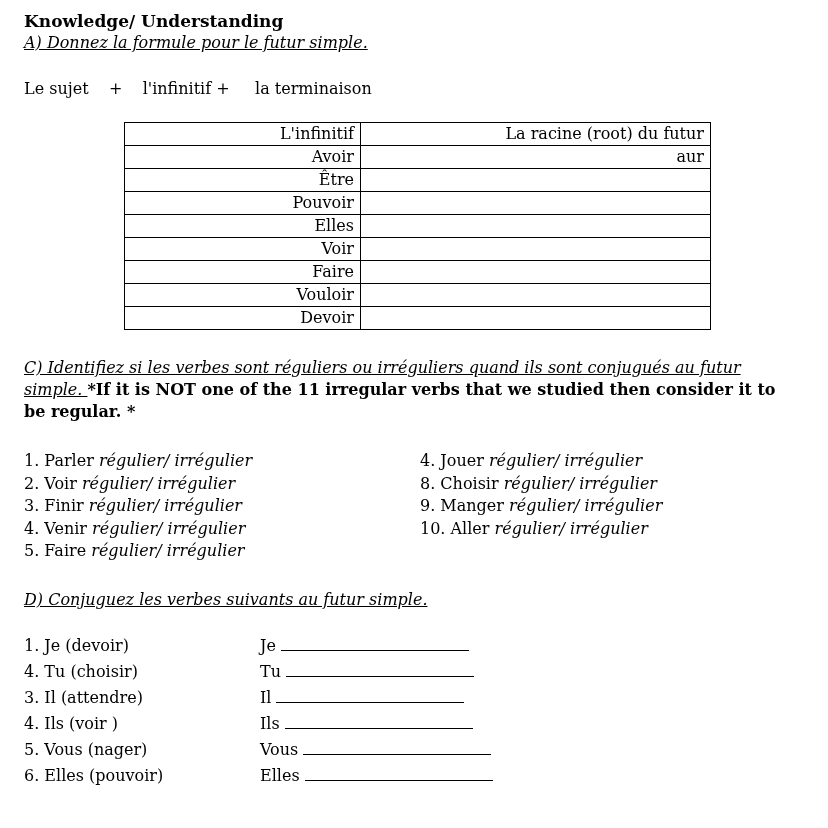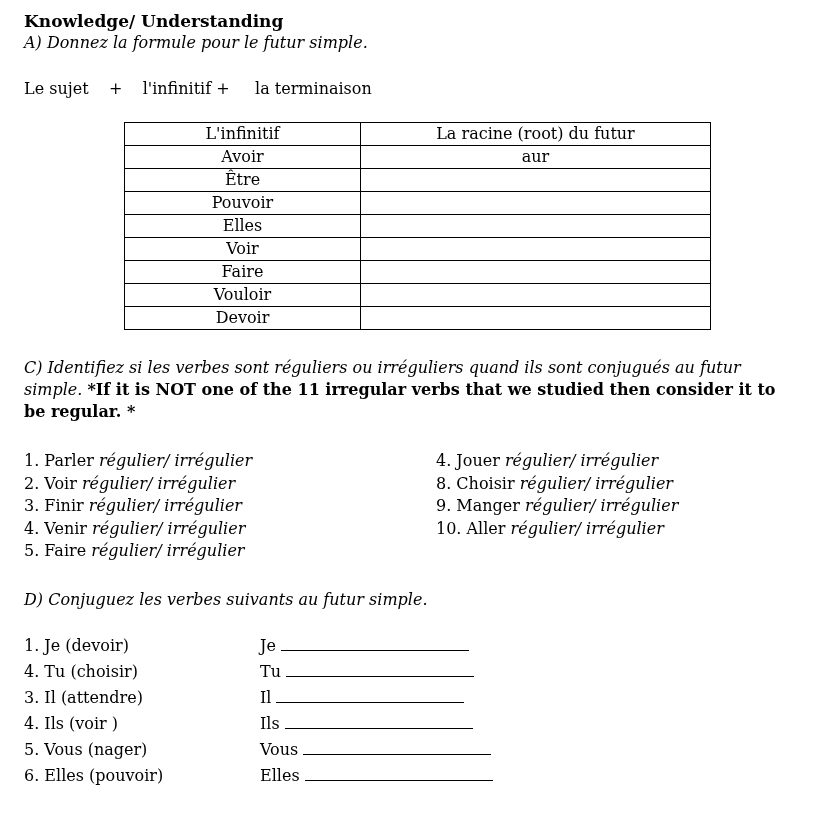--- a/index.html
+++ b/index.html
@@ -16,40 +16,40 @@
     padding: 10px 24px 0 24px;
     font-size: 16px;
     line-height: 1.3;
     overflow: hidden;
   }
   .title {
     font-size: 17px;
     font-weight: bold;
     margin: 0;
   }
-  .h-italic { font-style: italic; }
+  .h-italic { font-style: italic; text-decoration: underline; }
   .sec-a-heading { margin: 1px 0 0 0; }
   .formula {
     margin: 25px 0 0 0;
     white-space: pre;
   }
   .sec-b-heading { margin: 27px 0 0 0; }
   .u { text-decoration: underline; }
 
   table.roots-table {
     border-collapse: collapse;
     margin: 22px 0 0 100px;
     width: 586px;
     table-layout: fixed;
   }
   table.roots-table th,
   table.roots-table td {
     border: 1px solid #000000;
     font-weight: normal;
-    text-align: center;
+    text-align: right;
     font-size: 16px;
     padding: 0 6px;
     height: 22px;
     line-height: 22px;
     overflow: hidden;
     white-space: nowrap;
   }
   table.roots-table col.c1 { width: 236px; }
   table.roots-table col.c2 { width: 350px; }
 
@@ -57,21 +57,21 @@
     margin: 27px 0 0 0;
     width: 772px;
     line-height: 1.38;
   }
   .sec-c-heading .bold-note { font-weight: bold; font-style: normal; }
 
   .c-grid {
     margin: 27px 0 0 0;
     display: grid;
     grid-template-columns: 396px auto;
-    column-gap: 16px;
+    column-gap: 0;
   }
   .c-col { line-height: 22.6px; }
   .c-row { white-space: nowrap; }
   .c-opts { font-style: italic; }
 
   .sec-d-heading { margin: 27px 0 0 0; }
 
   .d-list { margin: 22px 0 0 0; }
   .d-row {
     display: flex;

